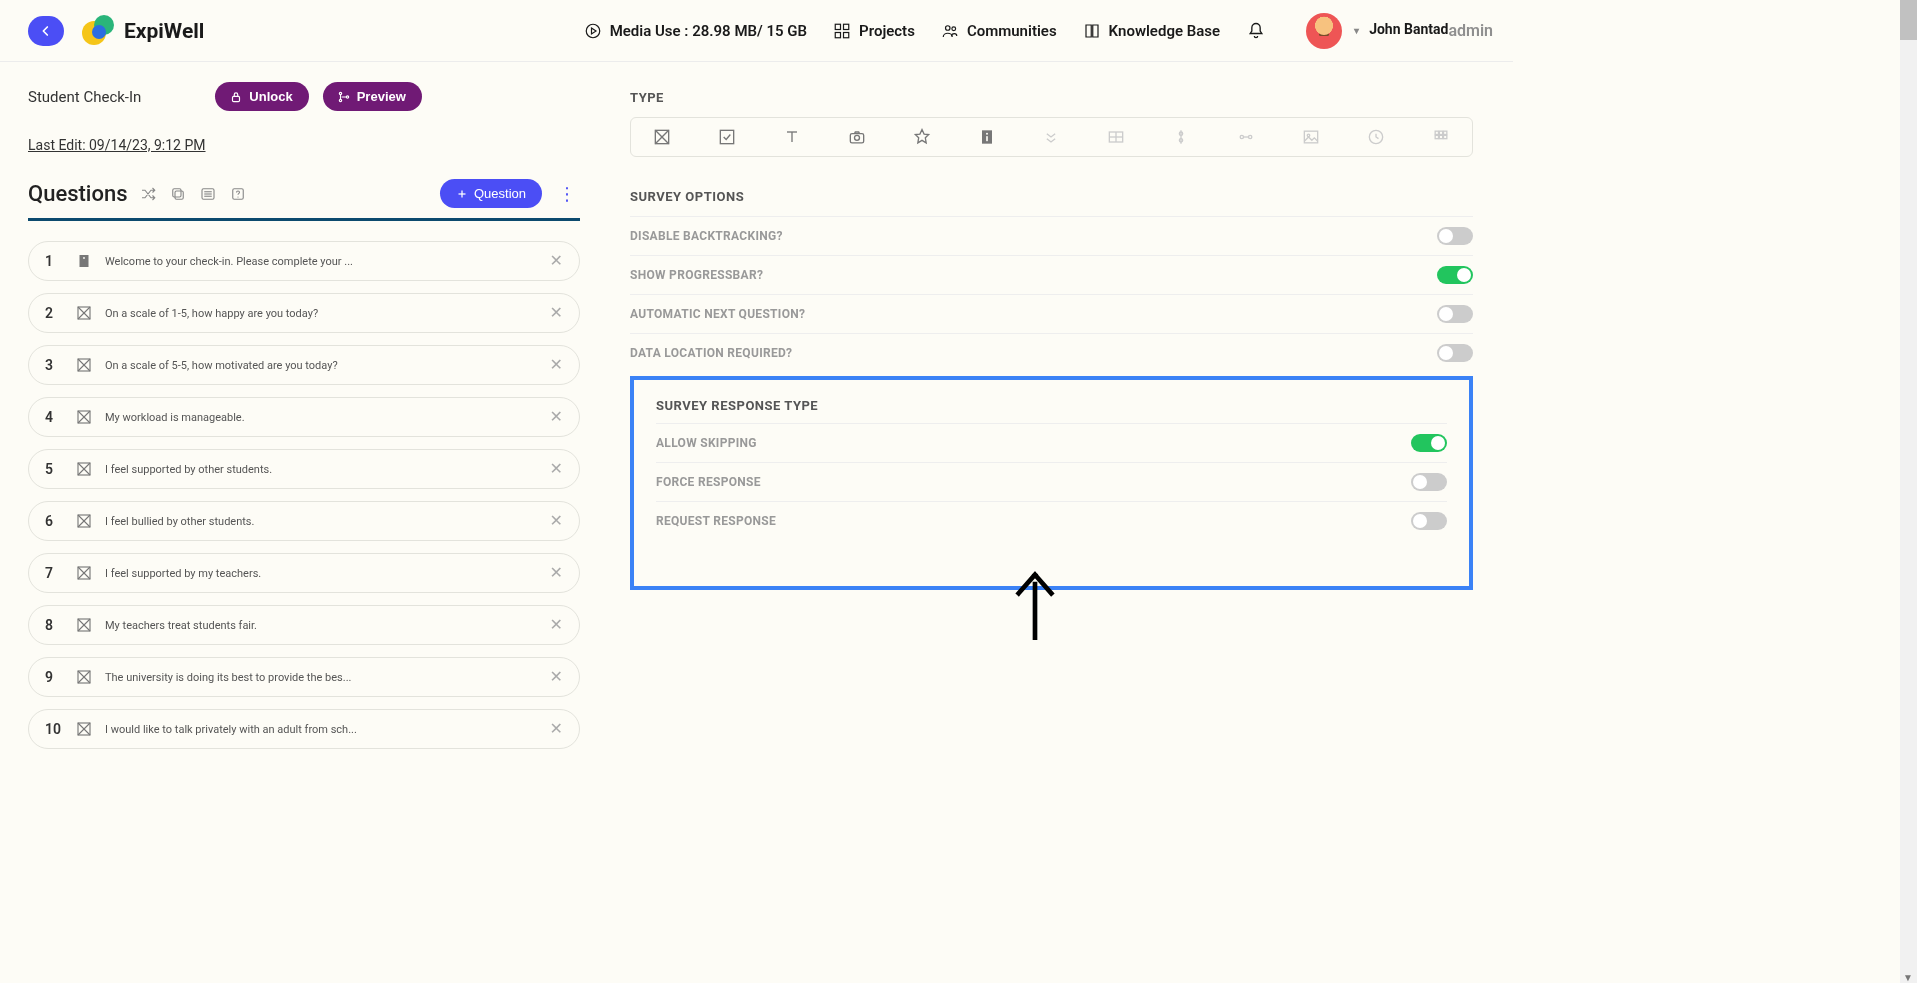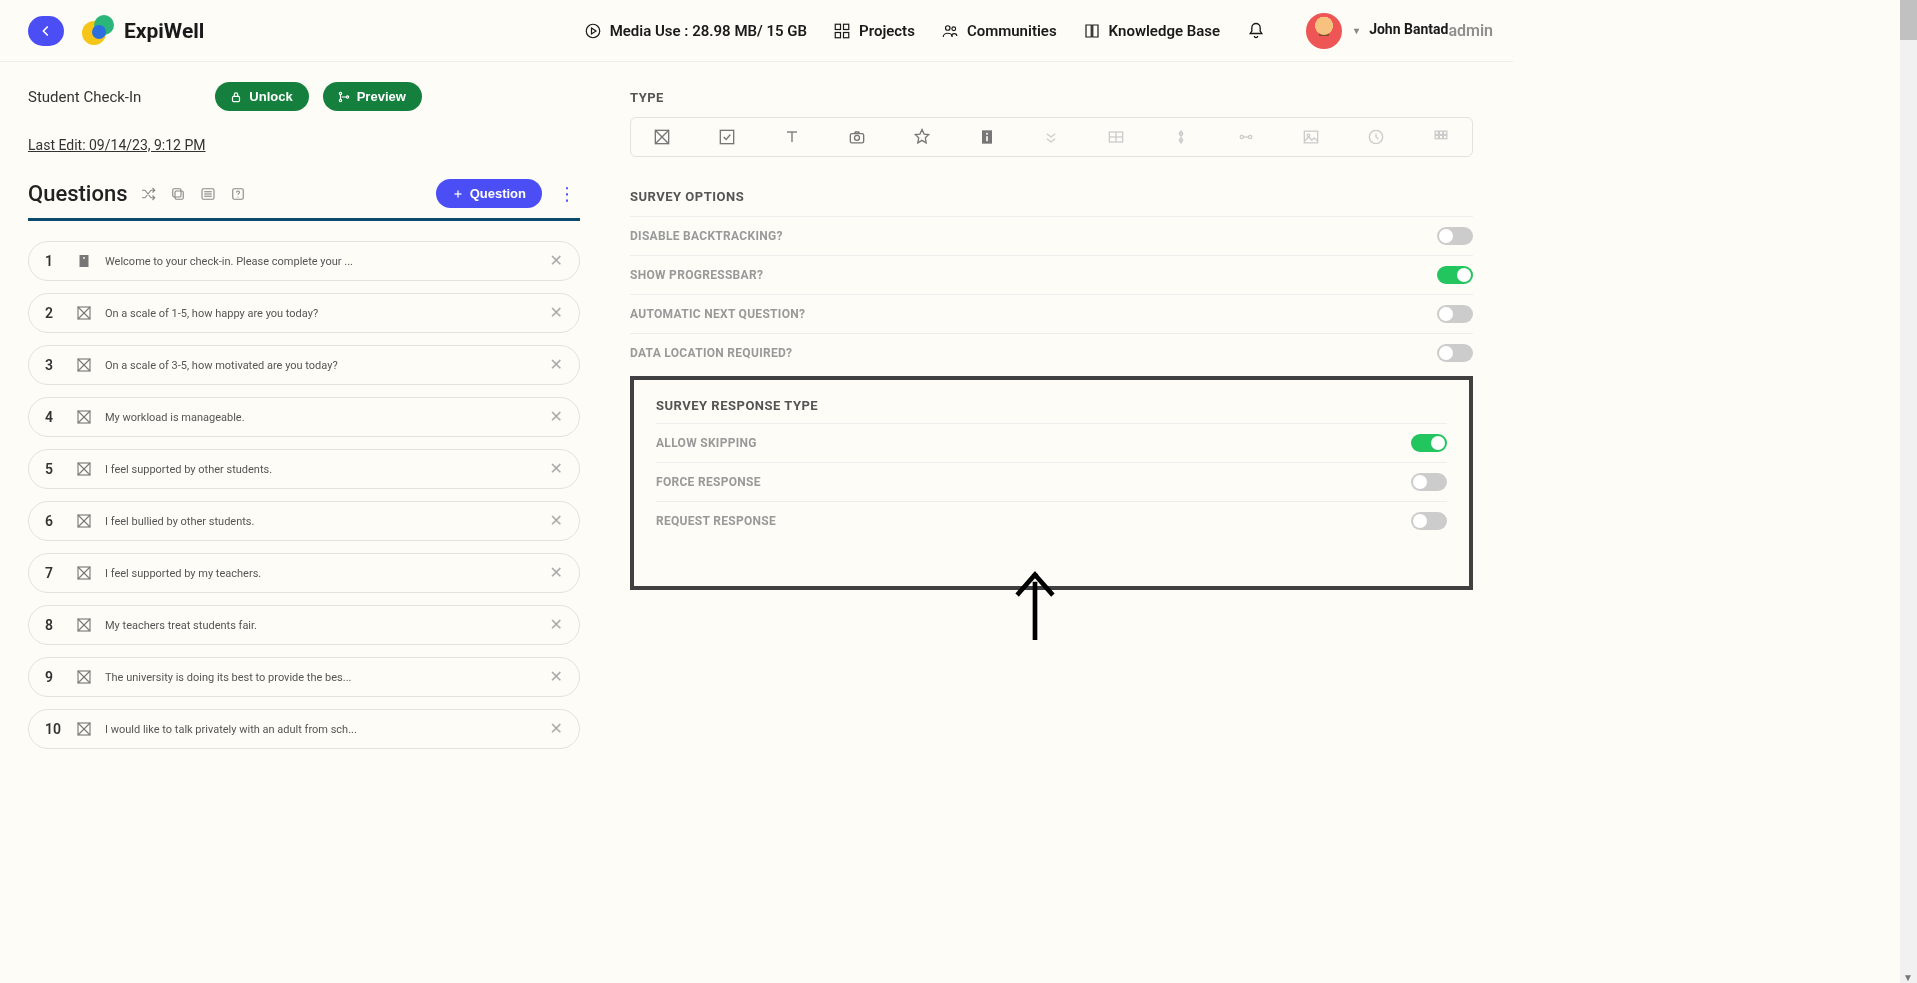--- a/index.html
+++ b/index.html
@@ -34,28 +34,28 @@
   .user-meta { display:flex; flex-direction:row; line-height:1.1;}
   .user-name { font-size:14px; font-weight:700;}
   .user-role { font-size:16px; color:#8f8f8f;}
   .caret{ font-size:10px; color:#888; margin-left:2px;}
 
   
   .main { display:flex; gap:40px; padding:20px 0 0 0; }
   .left { width:580px; padding-left:28px;}
   .left-top { display:flex; align-items:center; gap:14px; margin-bottom:24px;}
   .proj-title { font-size:15px; color:#333; margin-right:60px;}
-  .pill { border:none; cursor:pointer; display:flex; align-items:center; gap:6px; color:#fff; background:#15803d; border-radius:18px; padding:7px 16px 7px 14px; font-size:13px; font-weight:600;}
+  .pill { border:none; cursor:pointer; display:flex; align-items:center; gap:6px; color:#fff; background:#701a75; border-radius:18px; padding:7px 16px 7px 14px; font-size:13px; font-weight:600;}
   .pill svg{ width:14px; height:14px; stroke:#fff; fill:none; stroke-width:2;}
   .last-edit { font-size:14px; color:#333; text-decoration:underline; margin-bottom:26px; display:inline-block;}
   .q-header { display:flex; align-items:center; gap:12px; border-bottom:3px solid #0c4a6e; padding-bottom:10px; margin-bottom:20px;}
   .q-title { font-size:22px; font-weight:500; color:#222;}
   .tool-icn { width:18px; height:18px; cursor:pointer; stroke:#888; fill:none; stroke-width:1.5;}
   .q-header-spacer{ flex:1;}
-  .add-q { border:none; background:#4b4ef5; color:#fff; border-radius:18px; padding:7px 16px; font-size:13px; font-weight:700; display:flex; align-items:center; gap:6px; cursor:pointer;}
+  .add-q { border:none; background:#4b4ef5; color:#fff; border-radius:18px; padding:7px 16px; font-size:13px; font-weight:400; display:flex; align-items:center; gap:6px; cursor:pointer;}
   .add-q svg{width:12px;height:12px; stroke:#fff; stroke-width:2.5;}
   .more-dots{ font-size:18px; color:#4b4ef5; padding:0 4px; cursor:pointer;}
 
   .q-list{ display:flex; flex-direction:column; gap:12px;}
   .q-row{ border:1px solid #e3e3dc; border-radius:22px; height:40px; display:flex; align-items:center; padding:0 16px; gap:12px; background:#fdfcf6;}
   .q-num{ width:18px; text-align:left; font-weight:600; color:#333; font-size:14px;}
   .q-icon{ width:18px; height:18px; }
   .q-icon svg{ width:18px;height:18px; stroke:#777; fill:none; stroke-width:1.5;}
   .q-icon.info svg rect{ fill:#777; stroke:none;}
   .q-text{ flex:1; font-size:11px; color:#555; white-space:nowrap; overflow:hidden; text-overflow:ellipsis;}
@@ -69,21 +69,21 @@
   .type-row .ti svg{ width:20px;height:20px; stroke:#777; fill:none; stroke-width:1.6;}
   .type-row .ti.dim svg{ stroke:#ccc;}
   .opt { display:flex; align-items:center; justify-content:space-between; border-top:1px solid #eee; padding:10px 0;}
   .opt:first-of-type{ border-top:1px solid #eee;}
   .opt-label{ font-size:12px; font-weight:700; letter-spacing:0.3px; color:#999; text-transform:uppercase;}
   .toggle{ width:36px; height:18px; border-radius:9px; background:#ccc; position:relative; cursor:pointer;}
   .toggle .knob{ width:14px; height:14px; border-radius:50%; background:#fff; position:absolute; top:2px; left:2px; transition:left .15s;}
   .toggle.on{ background:#22c55e;}
   .toggle.on .knob{ left:20px;}
 
-  .resp-box{ border:4px solid #404040; padding:8px 22px 46px 22px; margin-top:4px;}
+  .resp-box{ border:4px solid #3b82f6; padding:8px 22px 46px 22px; margin-top:4px;}
   .resp-box .section-label{ margin-top:10px; margin-bottom:10px; color:#555;}
 
   .big-arrow{ position:absolute; left:1010px; top:570px; }
   .big-arrow svg{ width:50px; height:70px;}
 </style>
 </head>
 <body>
 
 <div class="canvas">
 
@@ -229,21 +229,21 @@
             <span class="q-text">On a scale of 1-5, how happy are you today?</span>
             <span class="q-close">✕</span>
           </div>
           <div class="q-row">
             <span class="q-num">3</span>
             <span class="q-icon "><svg viewBox="0 0 24 24">
                 <rect x="4" y="4" width="16" height="16"></rect>
                 <line x1="4" y1="4" x2="20" y2="20"></line>
                 <line x1="20" y1="4" x2="4" y2="20"></line>
               </svg></span>
-            <span class="q-text">On a scale of 3-5, how motivated are you today?</span>
+            <span class="q-text">On a scale of 5-5, how motivated are you today?</span>
             <span class="q-close">✕</span>
           </div>
           <div class="q-row">
             <span class="q-num">4</span>
             <span class="q-icon "><svg viewBox="0 0 24 24">
                 <rect x="4" y="4" width="16" height="16"></rect>
                 <line x1="4" y1="4" x2="20" y2="20"></line>
                 <line x1="20" y1="4" x2="4" y2="20"></line>
               </svg></span>
             <span class="q-text">My workload is manageable.</span>

